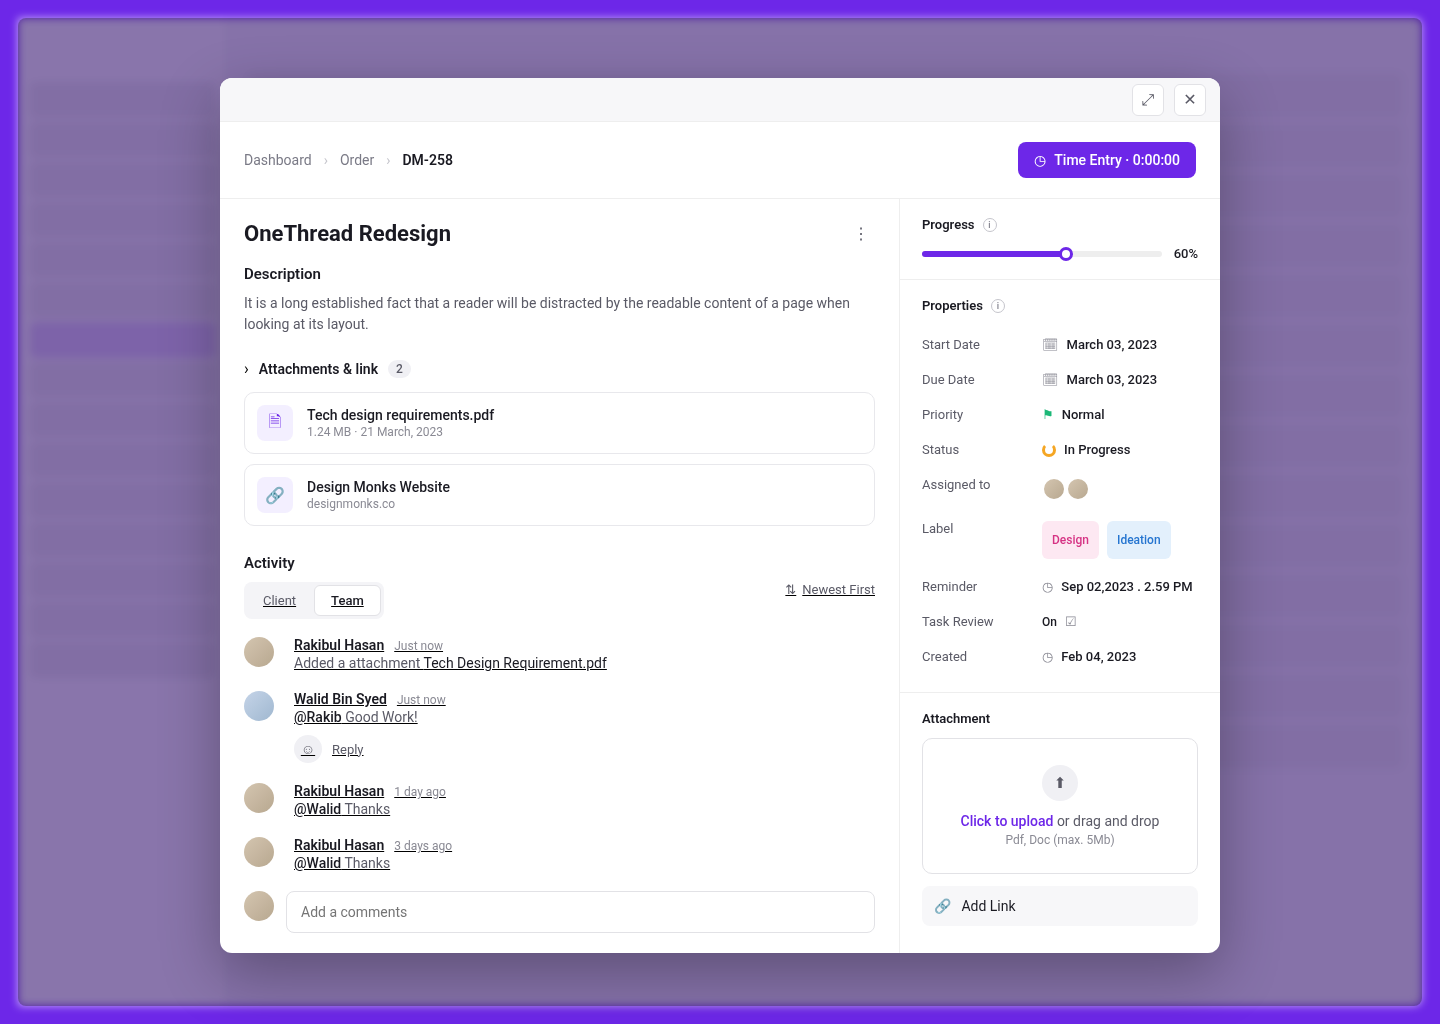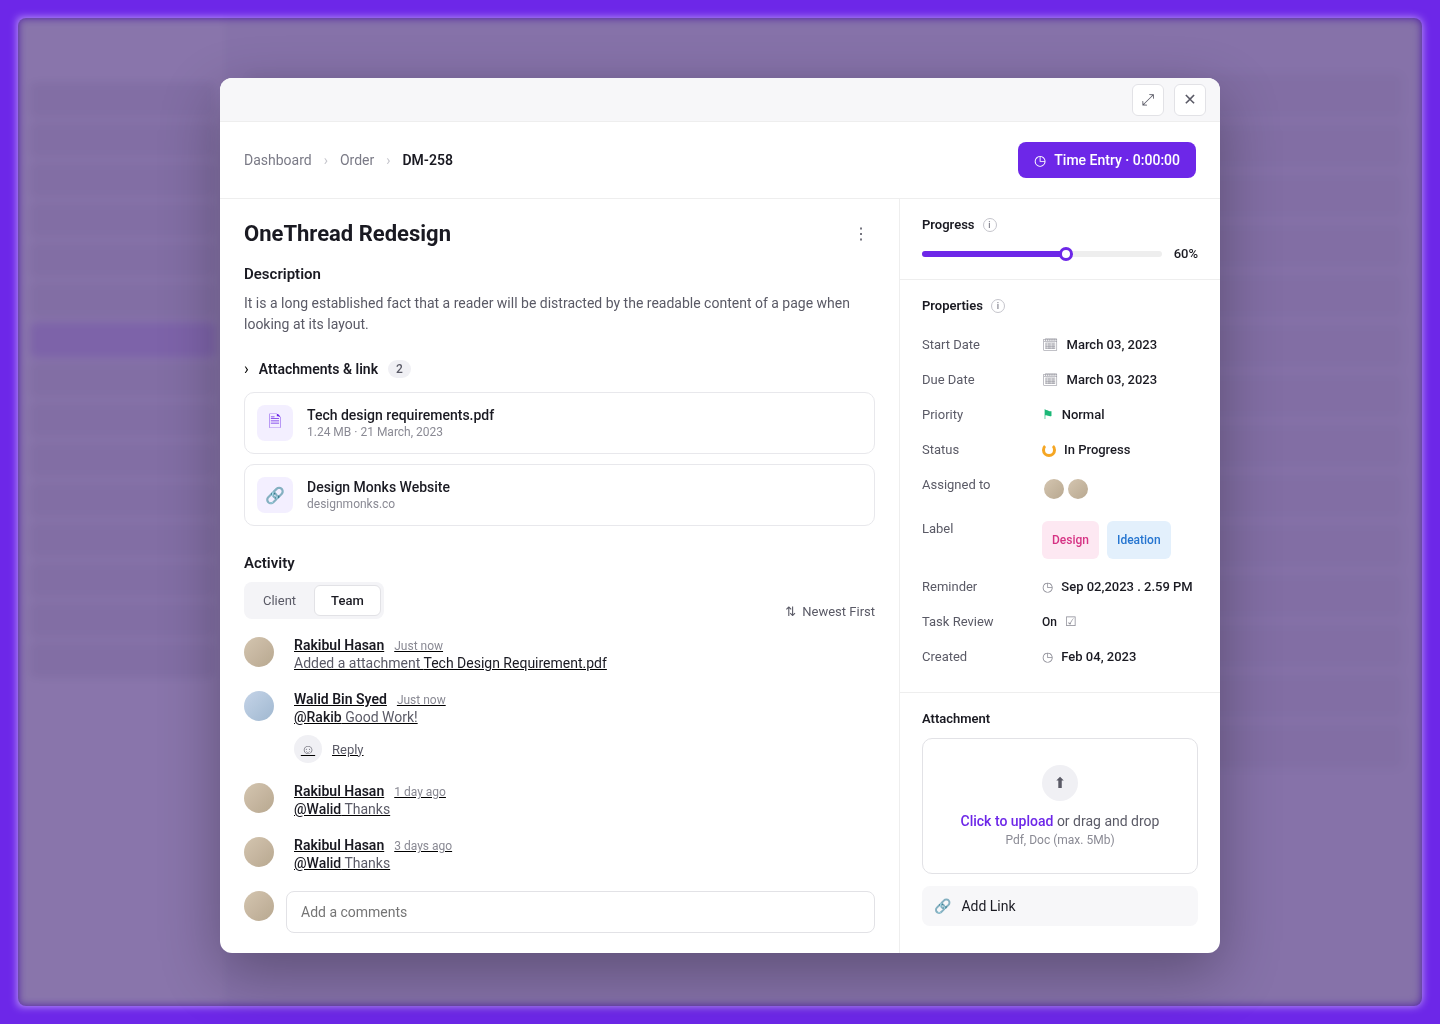--- a/index.html
+++ b/index.html
@@ -31,21 +31,21 @@
 .desc-text { font-size: 14px; color: #5a5a66; line-height: 1.5; margin-bottom: 24px; }
 .attach-header { display: flex; align-items: center; gap: 10px; margin-bottom: 14px; cursor: pointer; }
 .attach-header .label { font-size: 14px; font-weight: 600; color: #1a1a22; }
 .badge-count { background: #f0f0f4; color: #5a5a66; font-size: 12px; padding: 2px 8px; border-radius: 10px; font-weight: 500; }
 .attach-card { border: 1px solid #e8e8ec; border-radius: 10px; padding: 12px; display: flex; align-items: center; gap: 14px; margin-bottom: 10px; cursor: pointer; }
 .attach-icon { width: 36px; height: 36px; border-radius: 8px; background: #f3efff; display: flex; align-items: center; justify-content: center; color: #6d27e8; font-size: 16px; }
 .attach-icon.link { background: #f3efff; }
 .attach-name { font-size: 14px; font-weight: 500; color: #1a1a22; }
 .attach-meta { font-size: 12px; color: #8a8a94; margin-top: 2px; }
 .activity-section { margin-top: 28px; }
-.activity-tabs-row { display: flex; align-items: flex-end; justify-content: space-between; margin-bottom: 18px; }
+.activity-tabs-row { display: flex; align-items: flex-start; justify-content: space-between; margin-bottom: 18px; text-decoration: underline; }
 .tab-group { display: flex; background: #f4f4f7; border-radius: 8px; padding: 3px; gap: 2px; }
 .tab { padding: 7px 16px; font-size: 13px; color: #5a5a66; border-radius: 6px; cursor: pointer; border: none; background: transparent; }
 .tab.active { background: #fff; border: 1px solid #e2e2e6; color: #1a1a22; font-weight: 500; }
 .sort-btn { display: flex; align-items: center; gap: 6px; font-size: 13px; color: #5a5a66; cursor: pointer; border: none; background: none; }
 .activity-item { display: flex; gap: 20px; margin-bottom: 20px; text-decoration: underline; }
 .avatar { width: 30px; height: 30px; border-radius: 50%; background: linear-gradient(135deg, #d4c5b0, #b8a890); flex-shrink: 0; }
 .avatar.blue { background: linear-gradient(135deg, #c5d4e8, #a0b8d0); }
 .activity-body { flex: 1; }
 .activity-head { display: flex; align-items: baseline; gap: 10px; }
 .activity-author { font-size: 14px; font-weight: 600; color: #1a1a22; }

